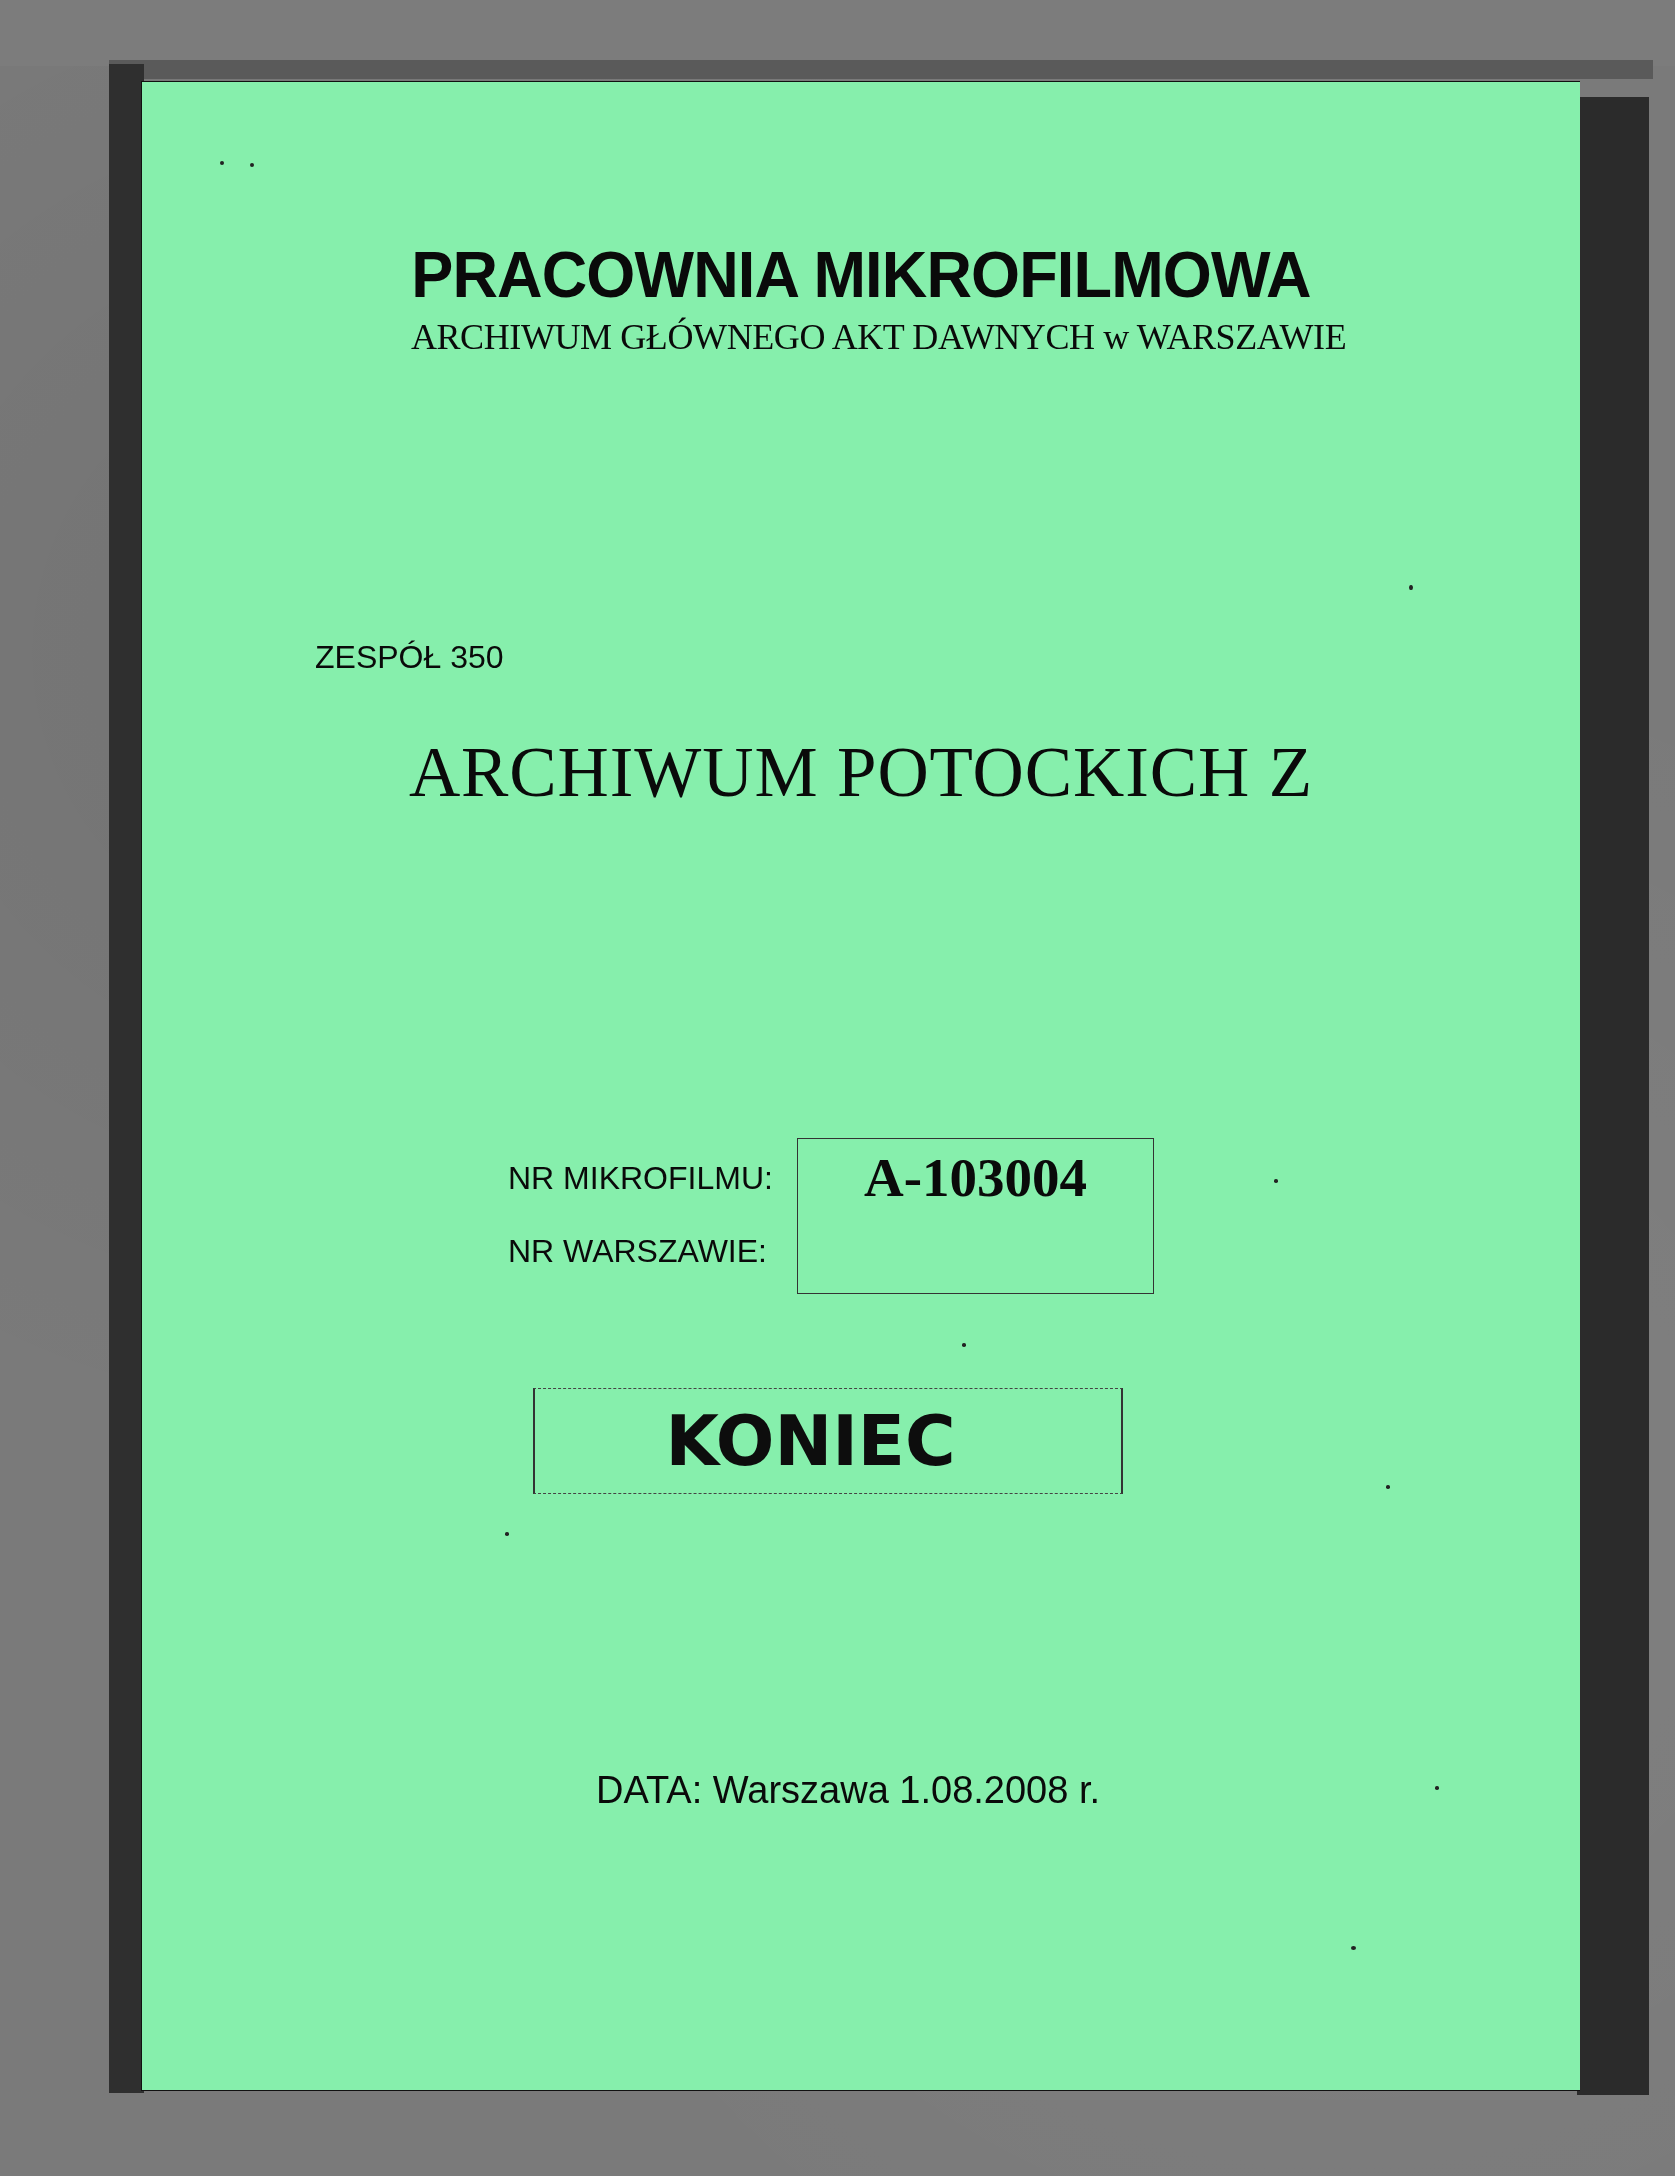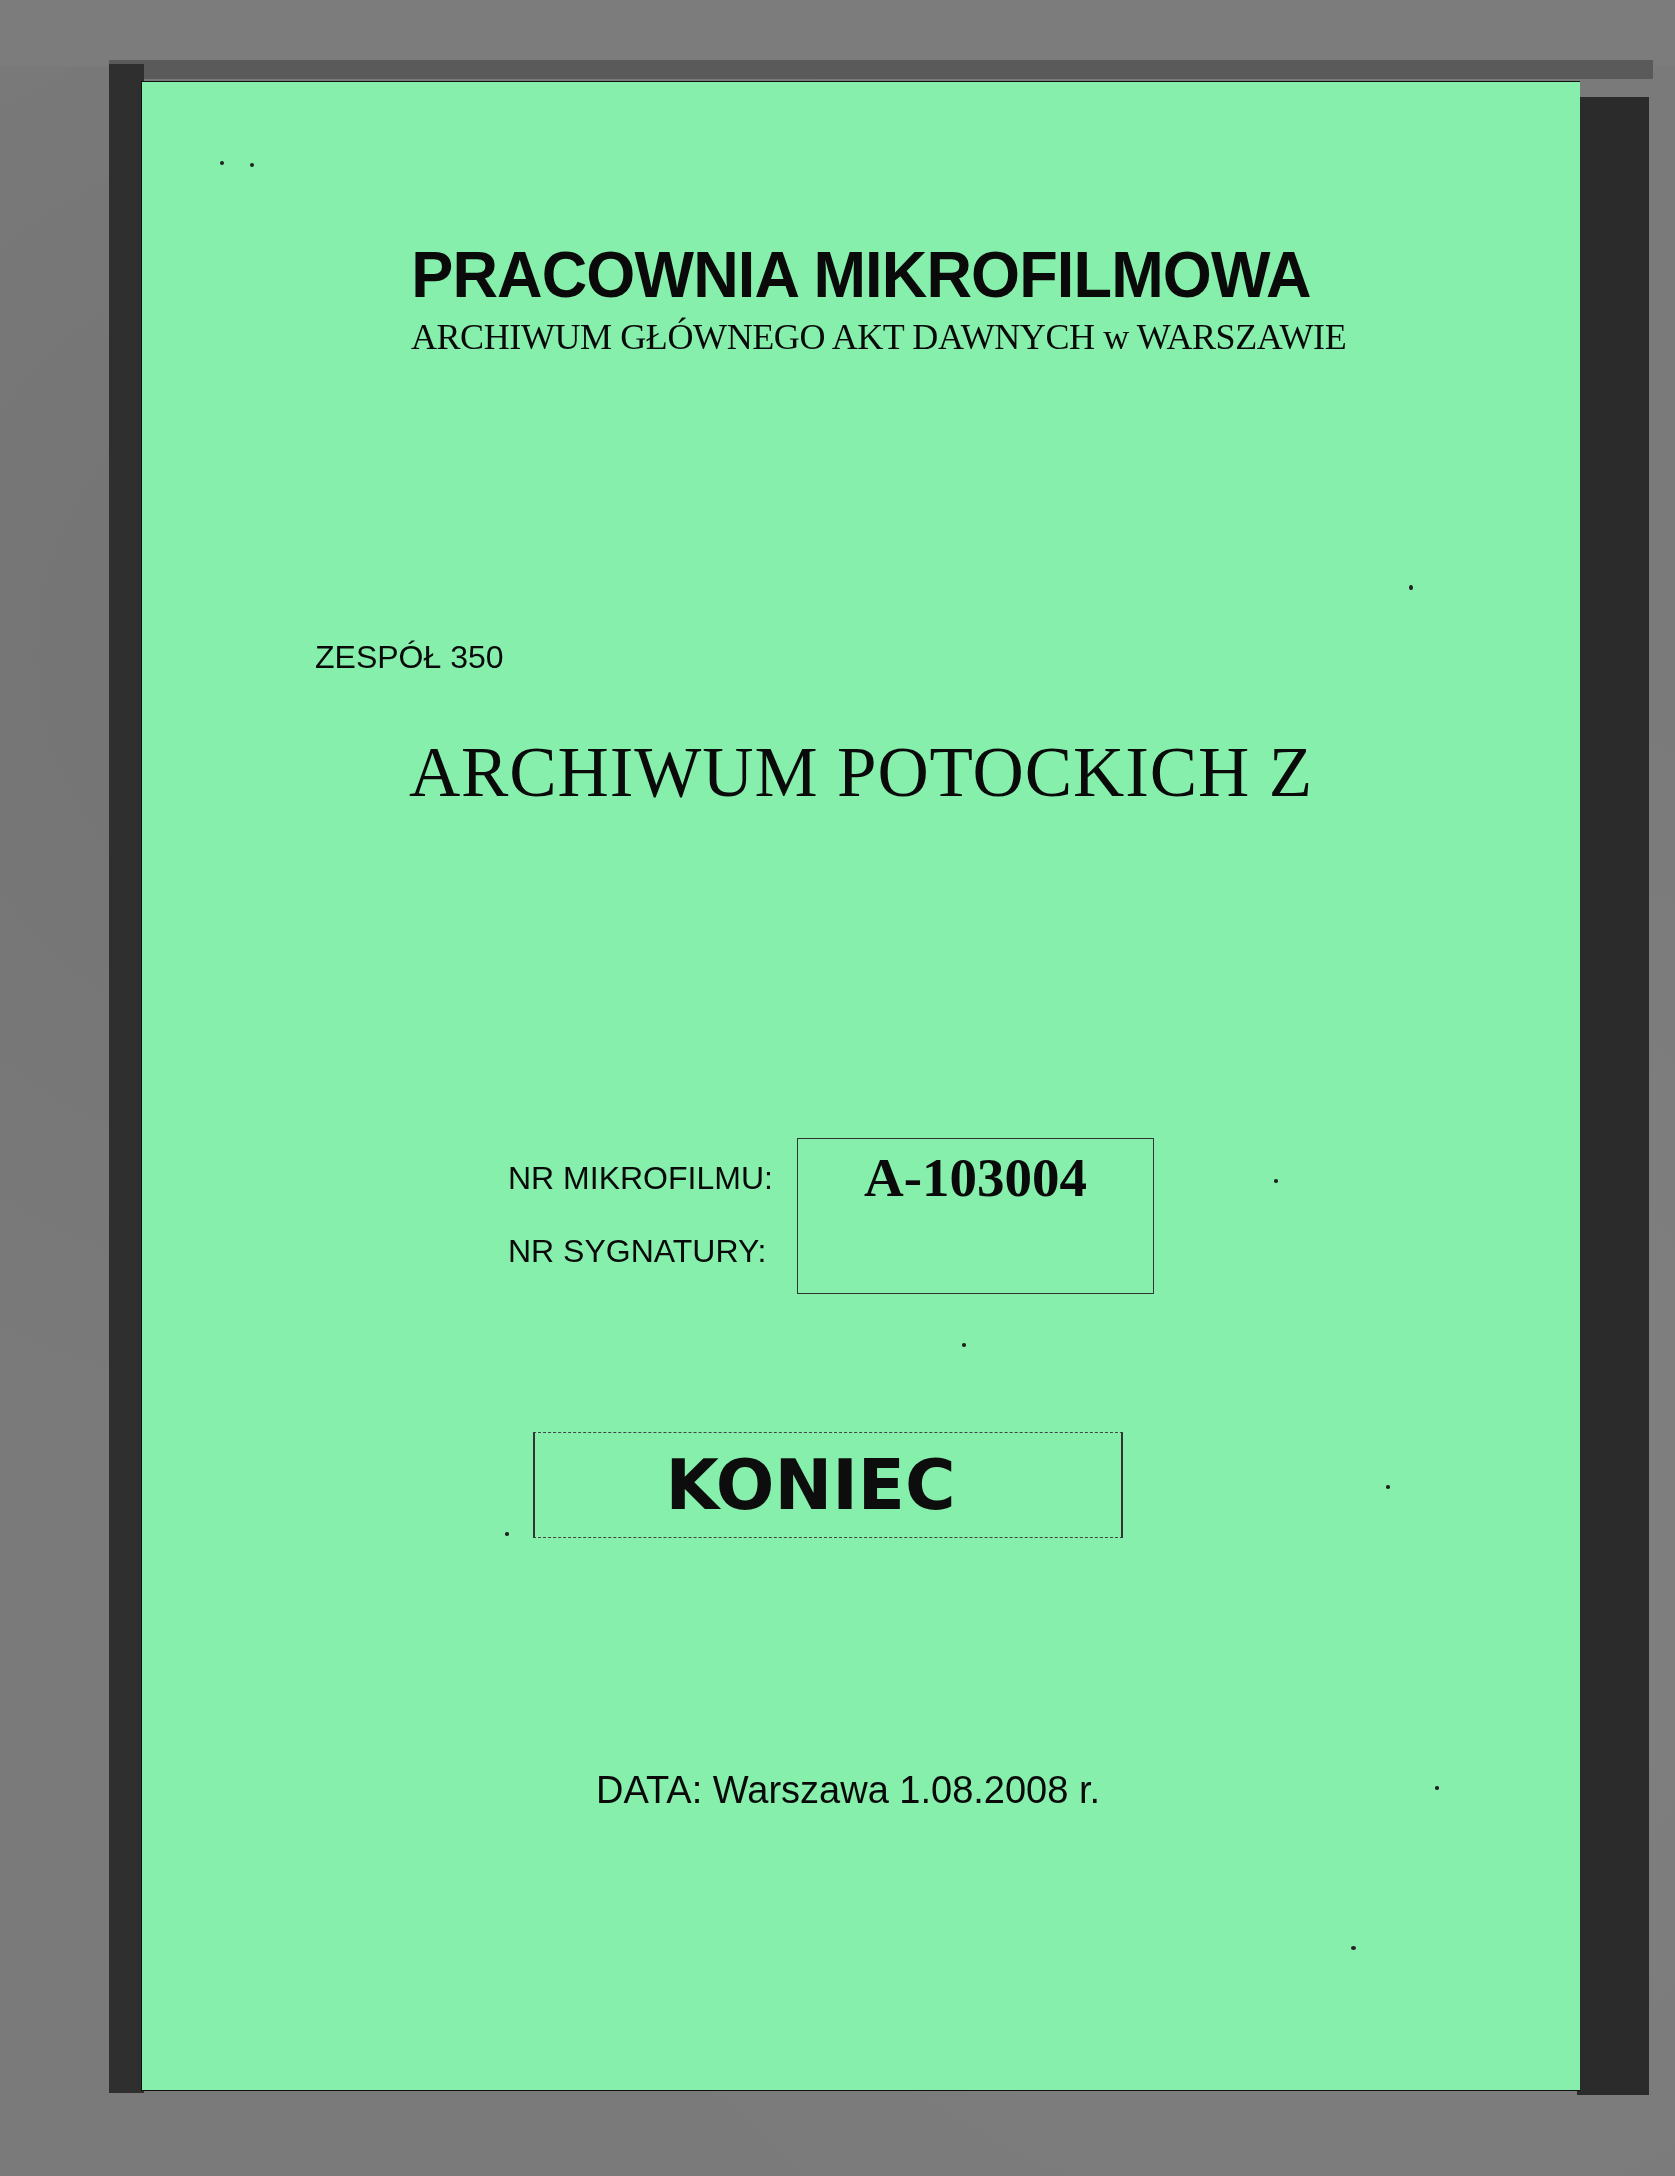--- a/index.html
+++ b/index.html
@@ -96,21 +96,21 @@
     display: flex; align-items: center; justify-content: center;
     font-family: Liberation Serif, serif;
     font-weight: bold;
     font-size: 55px;
     color: #0a0a0a;
   }
   .meta-box .cell + .cell { border-top: 1.8px solid #333; }
 
   .end-box {
     position: absolute;
-    left: 391px; top: 1350px;
+    left: 391px; top: 1306px;
     width: 586px; height: 104px;
     border-top: 1.8px dashed #444;
     border-bottom: 1.8px dashed #444;
     border-left: 2.6px solid #333;
     border-right: 2.6px solid #333;
     display: flex; align-items: center; justify-content: center;
   }
   .end-label {
     font-family: "DejaVu Sans", sans-serif;
     font-weight: bold;
@@ -138,21 +138,21 @@
   <div class="el title-main">PRACOWNIA MIKROFILMOWA</div>
   <div class="el title-sub">ARCHIWUM GŁÓWNEGO AKT DAWNYCH w WARSZAWIE</div>
 
   <div class="el zespol">ZESPÓŁ 350</div>
 
   <div class="el fonds-title">
     <div>ARCHIWUM POTOCKICH Z</div>
   </div>
 
   <div class="el meta-label label-film">NR MIKROFILMU:</div>
-  <div class="el meta-label label-sig">NR SYGNATURY:</div>
+  <div class="el meta-label label-sig">NR WARSZAWIE:</div>
 
   <div class="meta-box">
     <div class="cell">A-103004</div>
   </div>
 
   <div class="end-box">
     <span class="end-label">KONIEC</span>
   </div>
 
   <div class="el date-line">DATA: Warszawa 1.08.2008 r.</div>

